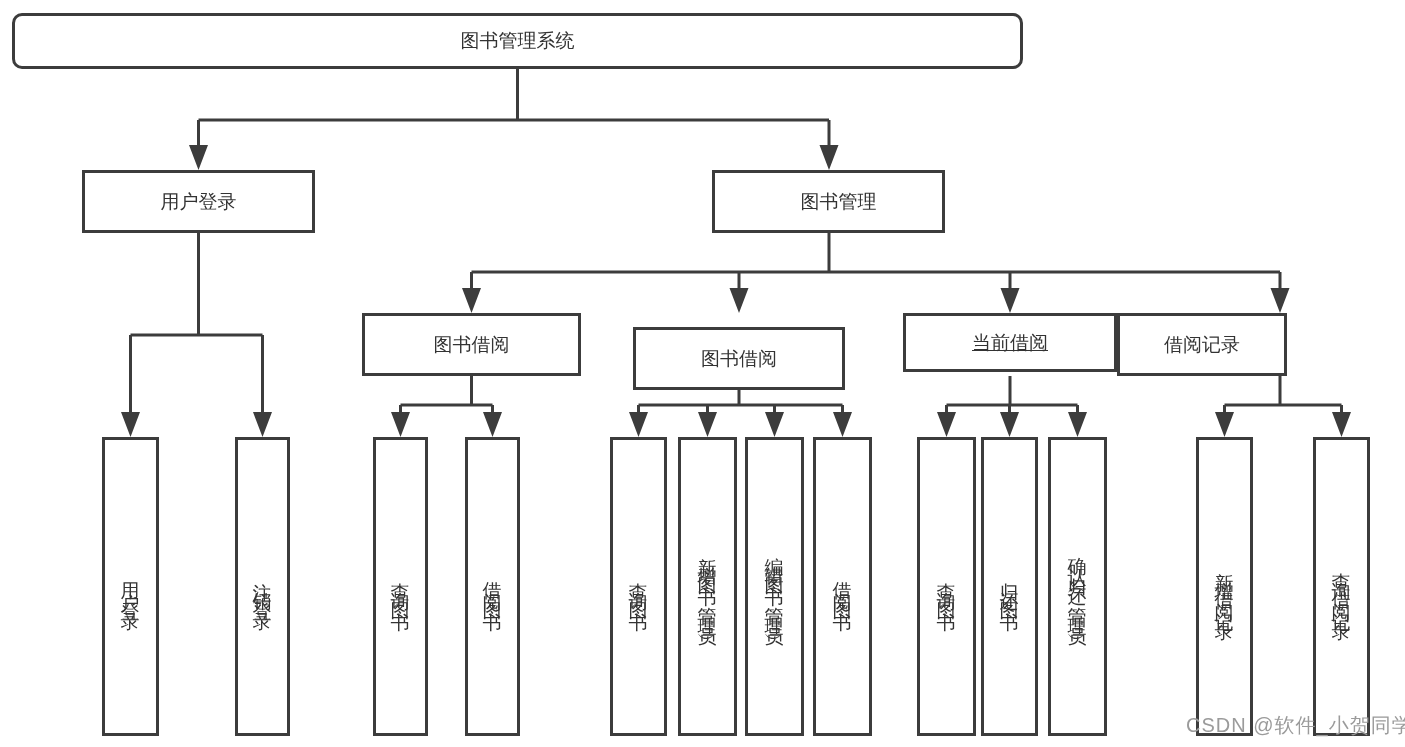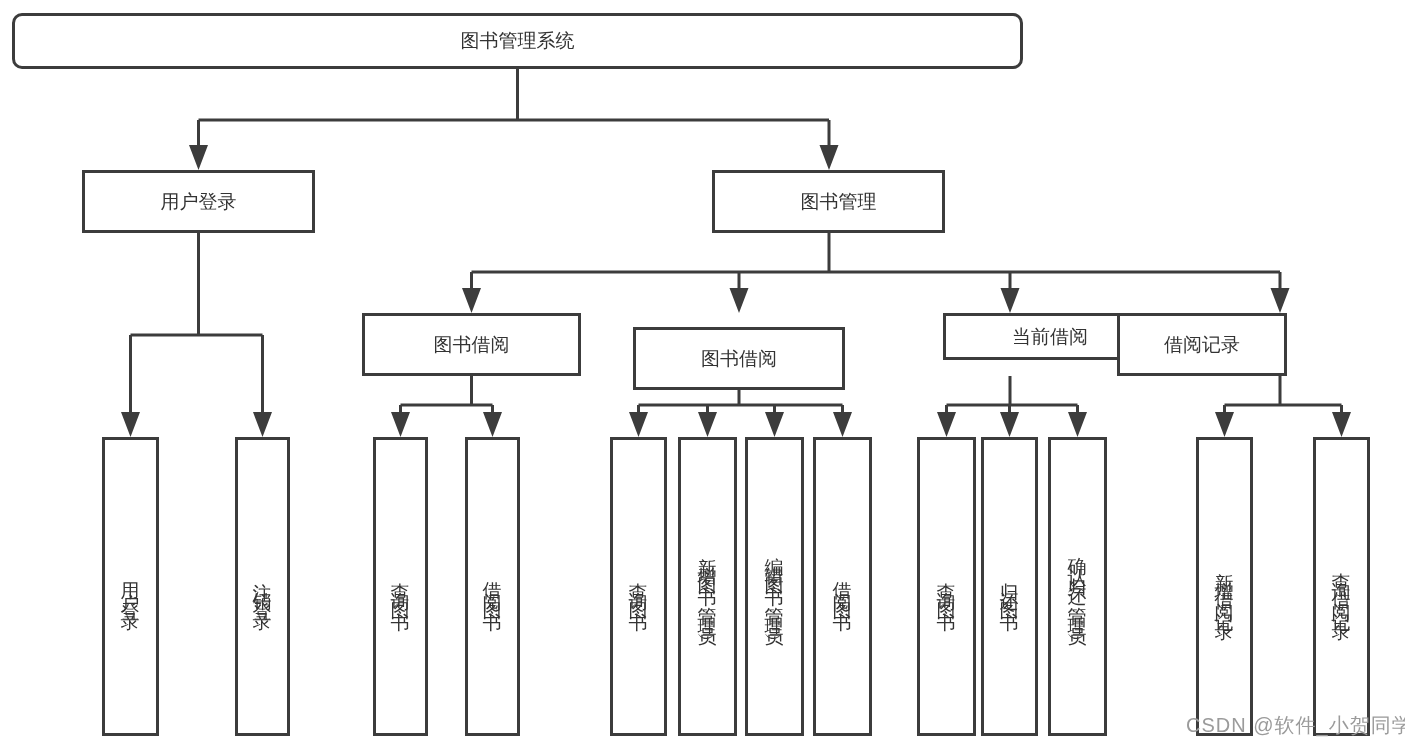--- a/index.html
+++ b/index.html
@@ -113,21 +113,21 @@
              M1341.5 437 l-9.5 -25 h19 z"></path>
   </svg>
 
   <div class="box" style="left:12px;top:13px;width:1011px;height:56px;border-radius:10px;">图书管理系统</div>
 
   <div class="box" style="left:82px;top:170px;width:233px;height:63px;">用户登录</div>
   <div class="box" style="left:712px;top:170px;width:233px;height:63px;padding-left:20px;">图书管理</div>
 
   <div class="box" style="left:362px;top:313px;width:219px;height:63px;">图书借阅</div>
   <div class="box" style="left:633px;top:327px;width:212px;height:63px;">图书借阅</div>
-  <div class="box" style="left:943px;top:313px;width:214px;height:47px;">当前借阅</div>
+  <div class="box" style="left:903px;top:313px;width:214px;height:59px;text-decoration:underline;">当前借阅</div>
   <div class="box" style="left:1117px;top:313px;width:170px;height:63px;">借阅记录</div>
 
   <div class="box leaf" style="left:102px;top:437px;width:57px;height:299px;">用户登录</div>
   <div class="box leaf" style="left:235px;top:437px;width:55px;height:299px;">注销登录</div>
 
   <div class="box leaf" style="left:373px;top:437px;width:55px;height:299px;">查询图书</div>
   <div class="box leaf" style="left:465px;top:437px;width:55px;height:299px;">借阅图书</div>
 
   <div class="box leaf" style="left:610px;top:437px;width:57px;height:299px;">查询图书</div>
   <div class="box leaf" style="left:678px;top:437px;width:59px;height:299px;">新增图书（管理员）</div>

